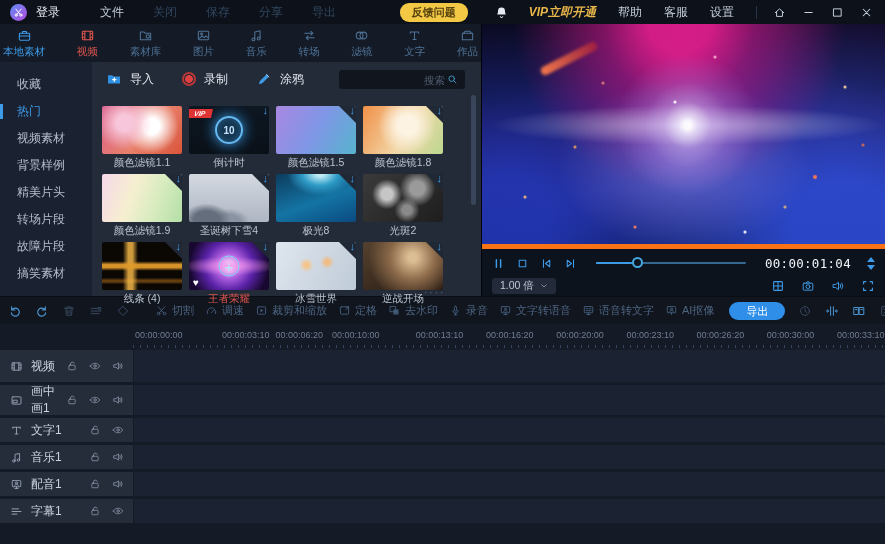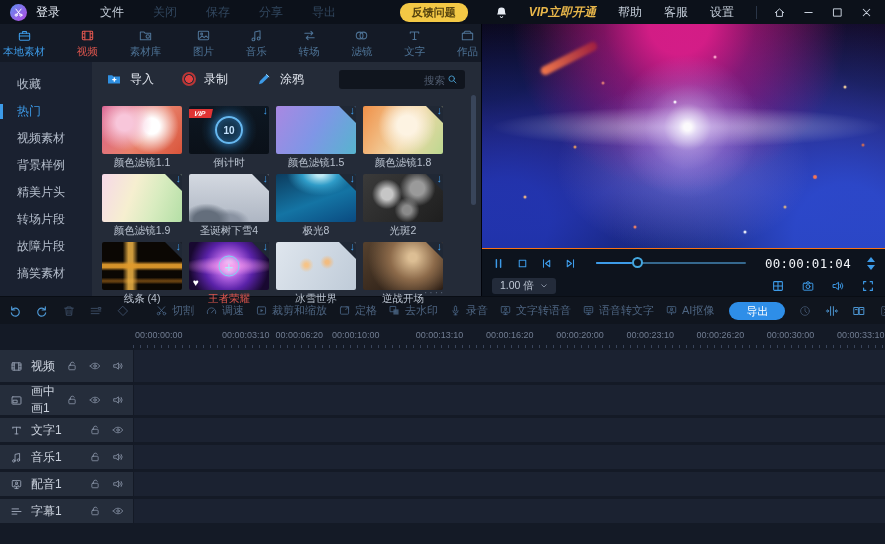--- a/index.html
+++ b/index.html
@@ -84,21 +84,21 @@
       radial-gradient(circle at 98% 8%, rgba(10,5,22,.9) 0 10%, transparent 42%),
       linear-gradient(180deg,#58104e 0%,#4a1878 40%,#282a86 75%,#101a54 100%);}
   .streak{position:absolute;left:56px;top:30px;width:62px;height:9px;border-radius:5px;
           background:linear-gradient(90deg,rgba(255,125,75,.95),rgba(200,40,40,.55));
           transform:rotate(-27deg);filter:blur(1.5px);}
   .sparks{position:absolute;left:0;top:0;width:2px;height:2px;border-radius:50%;
     box-shadow:92px 122px 1px .5px rgba(255,170,90,.9),302px 182px 1px .5px rgba(255,200,120,.85),
       362px 62px 1px .5px #ffd9a0,152px 202px 1px .5px #ff8860,232px 32px 1px .5px #ffb0d0,
       332px 152px 1px 1px #ff7850,42px 172px 1px .5px #ffc080,262px 207px 1px .5px #ffffff,
       192px 77px 1px .5px #ffffff,120px 58px 1px .5px rgba(255,150,120,.8),380px 120px 1px .5px rgba(255,120,60,.8);}
-  .pcontrols{height:47px;background:#0d131d;padding:0 10px;display:flex;flex-direction:column;border-top:1px solid #f97316;}
+  .pcontrols{height:47px;background:#0d131d;padding:0 10px;display:flex;flex-direction:column;border-top:5px solid #f97316;}
   .prow1{height:26px;display:flex;align-items:center;gap:11px;margin-top:1px;}
   .pbtn{color:#3d9be8;cursor:pointer}
   .pbtn svg{width:13px;height:13px}
   .pslider{flex:1;height:14px;position:relative;margin:0 8px;cursor:pointer;}
   .pslider .ptrack{position:absolute;left:0;right:0;top:6px;height:2px;background:#35688e;border-radius:1px;}
   .pslider .pfill{position:absolute;left:0;width:24%;top:6px;height:2px;background:#3d9be8;border-radius:1px;}
   .pknob{position:absolute;left:24%;top:1px;width:11px;height:11px;border-radius:50%;background:#0d131d;border:2px solid #45a8e0;box-sizing:border-box;}
   .ptime{font-family:"DejaVu Sans Mono",monospace;font-size:12.5px;color:#f2f5f9;letter-spacing:.3px;}
   .pspin{display:flex;flex-direction:column;gap:3px;margin-left:5px;cursor:pointer;}
   .pspin .up{width:0;height:0;border-left:4px solid transparent;border-right:4px solid transparent;border-bottom:5px solid #3d9be8;}

